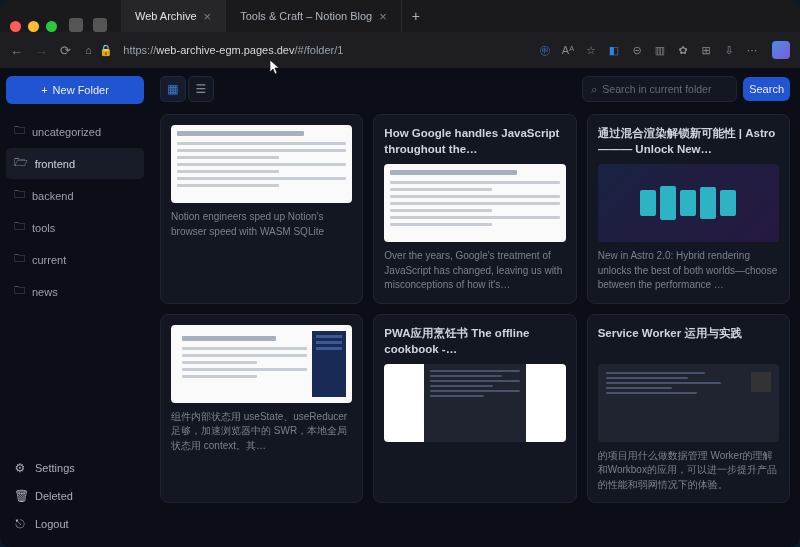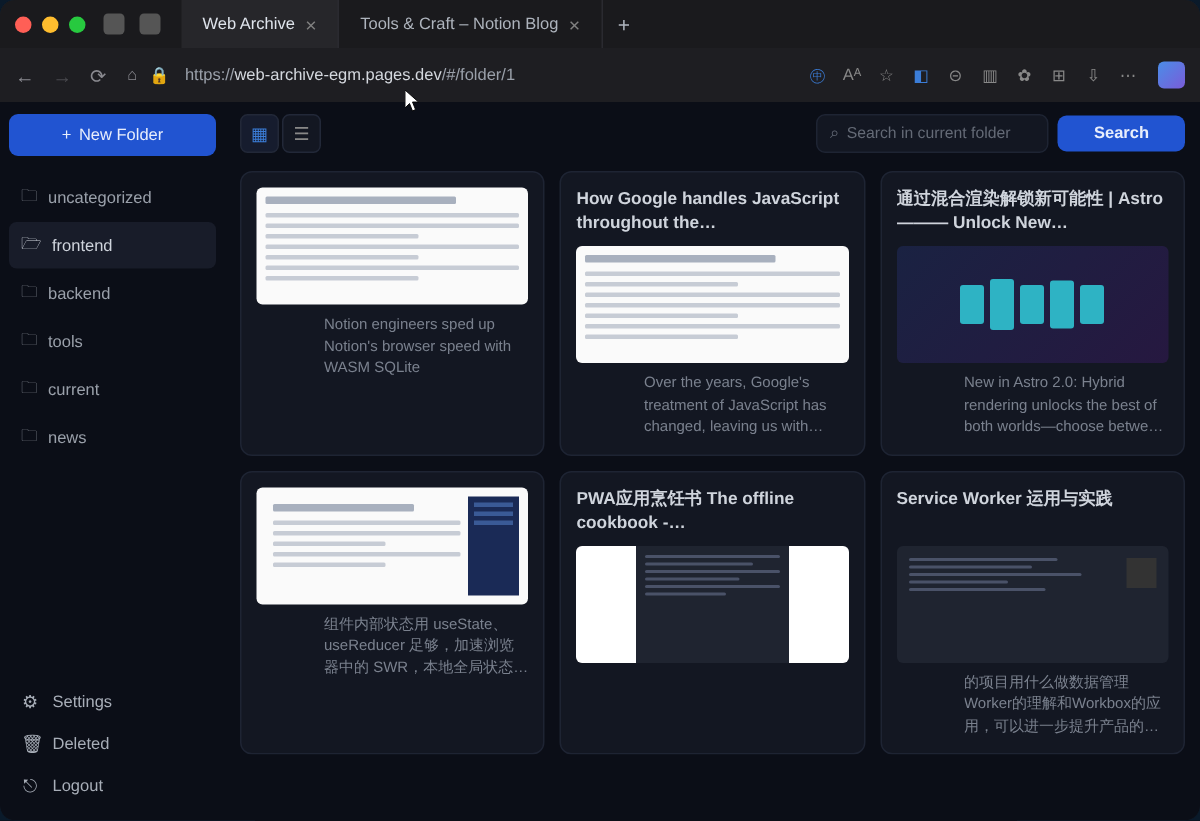--- a/index.html
+++ b/index.html
@@ -1,18 +1,18 @@
 <!DOCTYPE html>
 <html><head>
   <meta charset="utf-8">
   <style>
     * { margin: 0; padding: 0; box-sizing: border-box; }
     body { font-family: -apple-system, BlinkMacSystemFont, "Segoe UI", sans-serif; width: 800px; height: 547px; overflow: hidden; background: #0a1a2a; }
     .window { width: 100%; height: 100%; background: #1a2332; border-radius: 10px; overflow: hidden; display: flex; flex-direction: column; }
-    .titlebar { height: 32px; background: #1a1a1d; display: flex; align-items: center; padding: 0 10px; gap: 6px; }
+    .titlebar { height: 32px; background: #1a1a1d; display: flex; align-items: flex-end; padding: 0 10px; gap: 6px; }
     .traffic-lights { display: flex; gap: 7px; }
     .light { width: 11px; height: 11px; border-radius: 50%; }
     .light.red { background: #ff5f56; }
     .light.yellow { background: #ffbd2e; }
     .light.green { background: #27c93f; }
     .titlebar-icons { display: flex; gap: 10px; margin-left: 6px; }
     .tb-icon { width: 14px; height: 14px; background: #555; border-radius: 3px; }
     .tabs { display: flex; margin-left: 8px; height: 100%; flex: 1; }
     .tab { display: flex; align-items: center; padding: 0 14px; gap: 7px; color: #aeb4bd; font-size: 11px; height: 100%; border-right: 1px solid #2a2a30; }
     .tab.active { background: #26262a; color: #dfe4ec; }
@@ -42,26 +42,26 @@
     .sb-ico { font-size: 12px; width: 12px; text-align: center; }
     .main { flex: 1; display: flex; flex-direction: column; padding: 8px 10px; overflow: hidden; }
     .toolbar { display: flex; align-items: center; gap: 6px; margin-bottom: 12px; }
     .view-toggles { display: flex; gap: 2px; }
     .view-btn { width: 26px; height: 26px; background: #131722; border: 1px solid #222838; border-radius: 5px; display: flex; align-items: center; justify-content: center; color: #888; font-size: 12px; cursor: pointer; }
     .view-btn.active { color: #3b7dd8; background: #161c2e; }
     .spacer { flex: 1; }
     .search-box { width: 155px; height: 26px; background: #131722; border: 1px solid #1e2433; border-radius: 6px; display: flex; align-items: center; padding: 0 8px; gap: 5px; }
     .search-box input { flex: 1; background: none; border: none; color: #bbb; font-size: 10.5px; outline: none; }
     .search-box input::placeholder { color: #646a76; }
-    .search-btn { background: #2154d1; color: #e8eefc; border: none; border-radius: 6px; padding: 6px 24px; font-size: 11px; font-weight: 700; cursor: pointer; }
+    .search-btn { background: #2154d1; color: #e8eefc; border: none; border-radius: 6px; padding: 6px 6px; font-size: 11px; font-weight: 400; cursor: pointer; }
     .grid { display: grid; grid-template-columns: repeat(3, 1fr); gap: 10px; overflow-y: auto; }
     .card { background: #131722; border: 1px solid #1e2433; border-radius: 8px; padding: 10px; display: flex; flex-direction: column; gap: 7px; }
     .card-title { color: #cfd4dc; font-size: 11.5px; font-weight: 600; line-height: 1.4; display: -webkit-box; -webkit-line-clamp: 2; -webkit-box-orient: vertical; overflow: hidden; min-height: 32px; }
     .card-thumb { width: 100%; height: 78px; border-radius: 4px; background: #f3f4f6; position: relative; overflow: hidden; }
-    .card-desc { color: #7a818e; font-size: 10px; line-height: 1.45; display: -webkit-box; -webkit-line-clamp: 3; -webkit-box-orient: vertical; overflow: hidden; margin-left: 45px; }
+    .card-desc { color: #7a818e; font-size: 10px; line-height: 1.45; display: -webkit-box; -webkit-line-clamp: 3; -webkit-box-orient: vertical; overflow: hidden; }
     .thumb-light { background: #fafafa; padding: 6px; }
     .thumb-light .fake-text { height: 3px; background: #c7ccd5; margin-bottom: 4px; border-radius: 1px; }
     .thumb-light .fake-text.short { width: 60%; }
     .thumb-light .fake-head { height: 5px; background: #a8b0be; margin-bottom: 6px; width: 75%; border-radius: 1px; }
     .thumb-dark { background: linear-gradient(135deg, #1a2242, #261840); display: flex; align-items: center; justify-content: center; gap: 4px; padding: 10px; }
     .thumb-dark .tile { width: 16px; height: 26px; background: #2eb3c4; border-radius: 2px; }
     .thumb-code-1 { background: #fff; display: flex; }
     .thumb-code-1 .col { flex: 1; padding: 6px; }
     .thumb-code-1 .col.dark { background: #1f2430; }
     .thumb-code-1 .ln { height: 2px; background: #8a93a6; margin-bottom: 3px; border-radius: 1px; }

